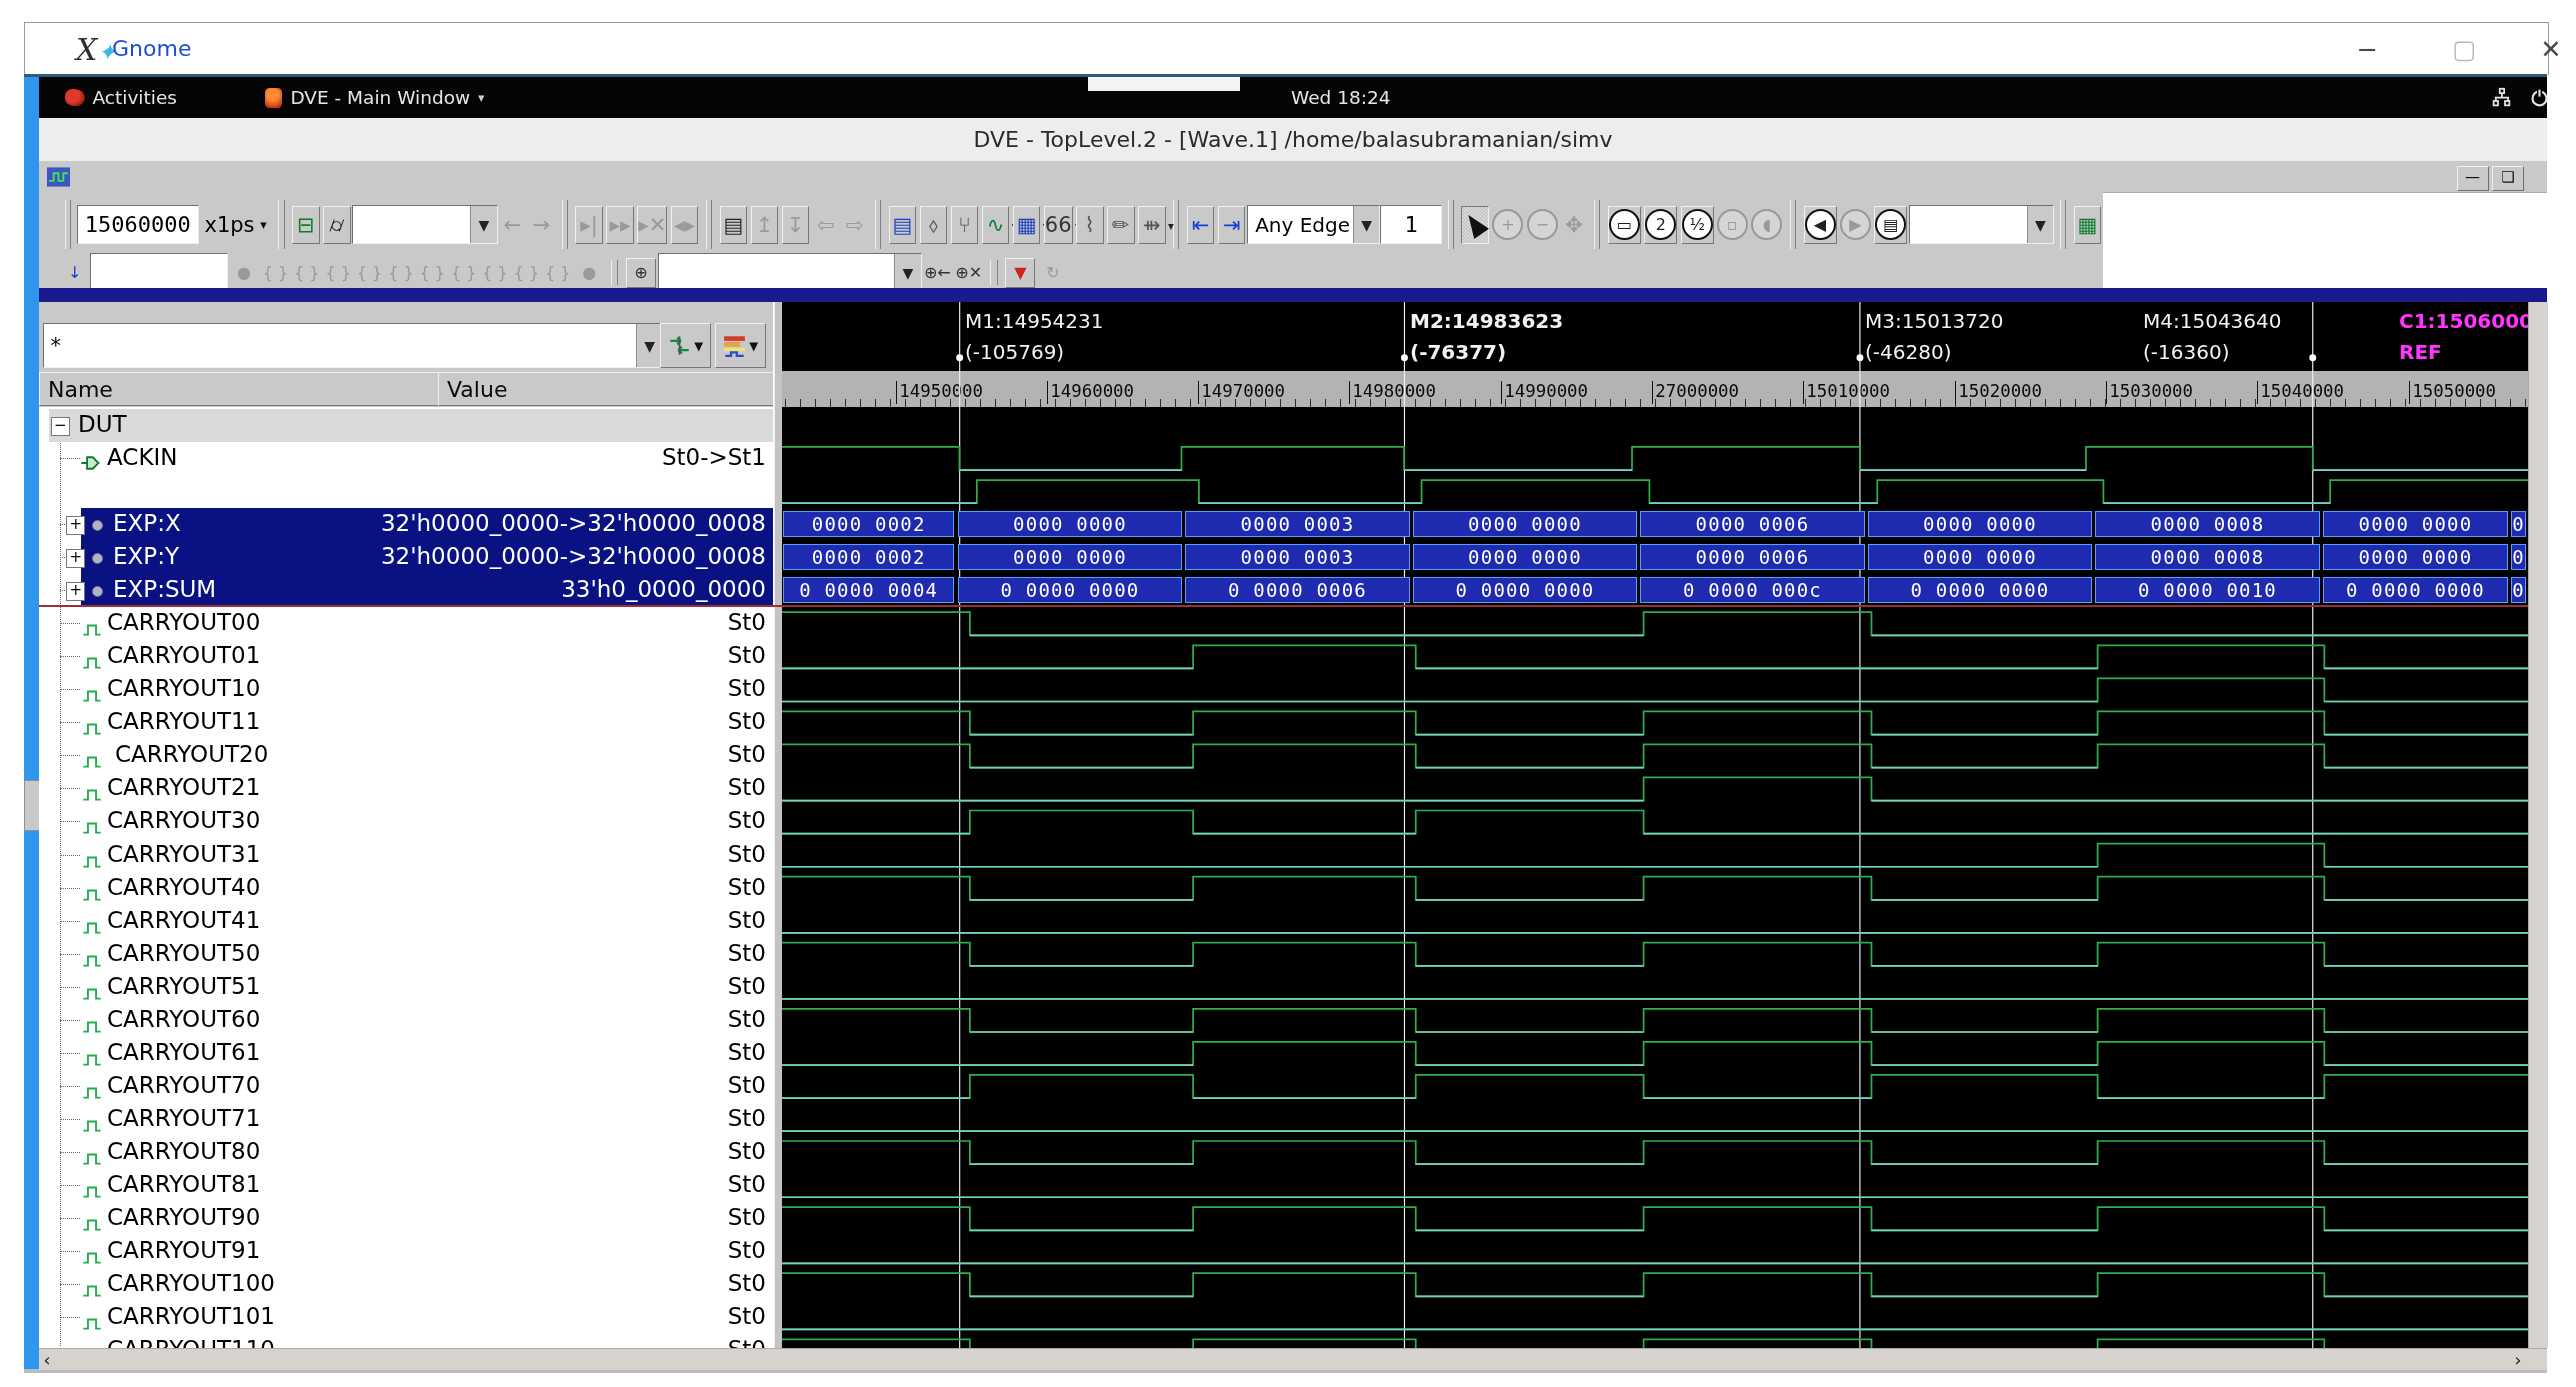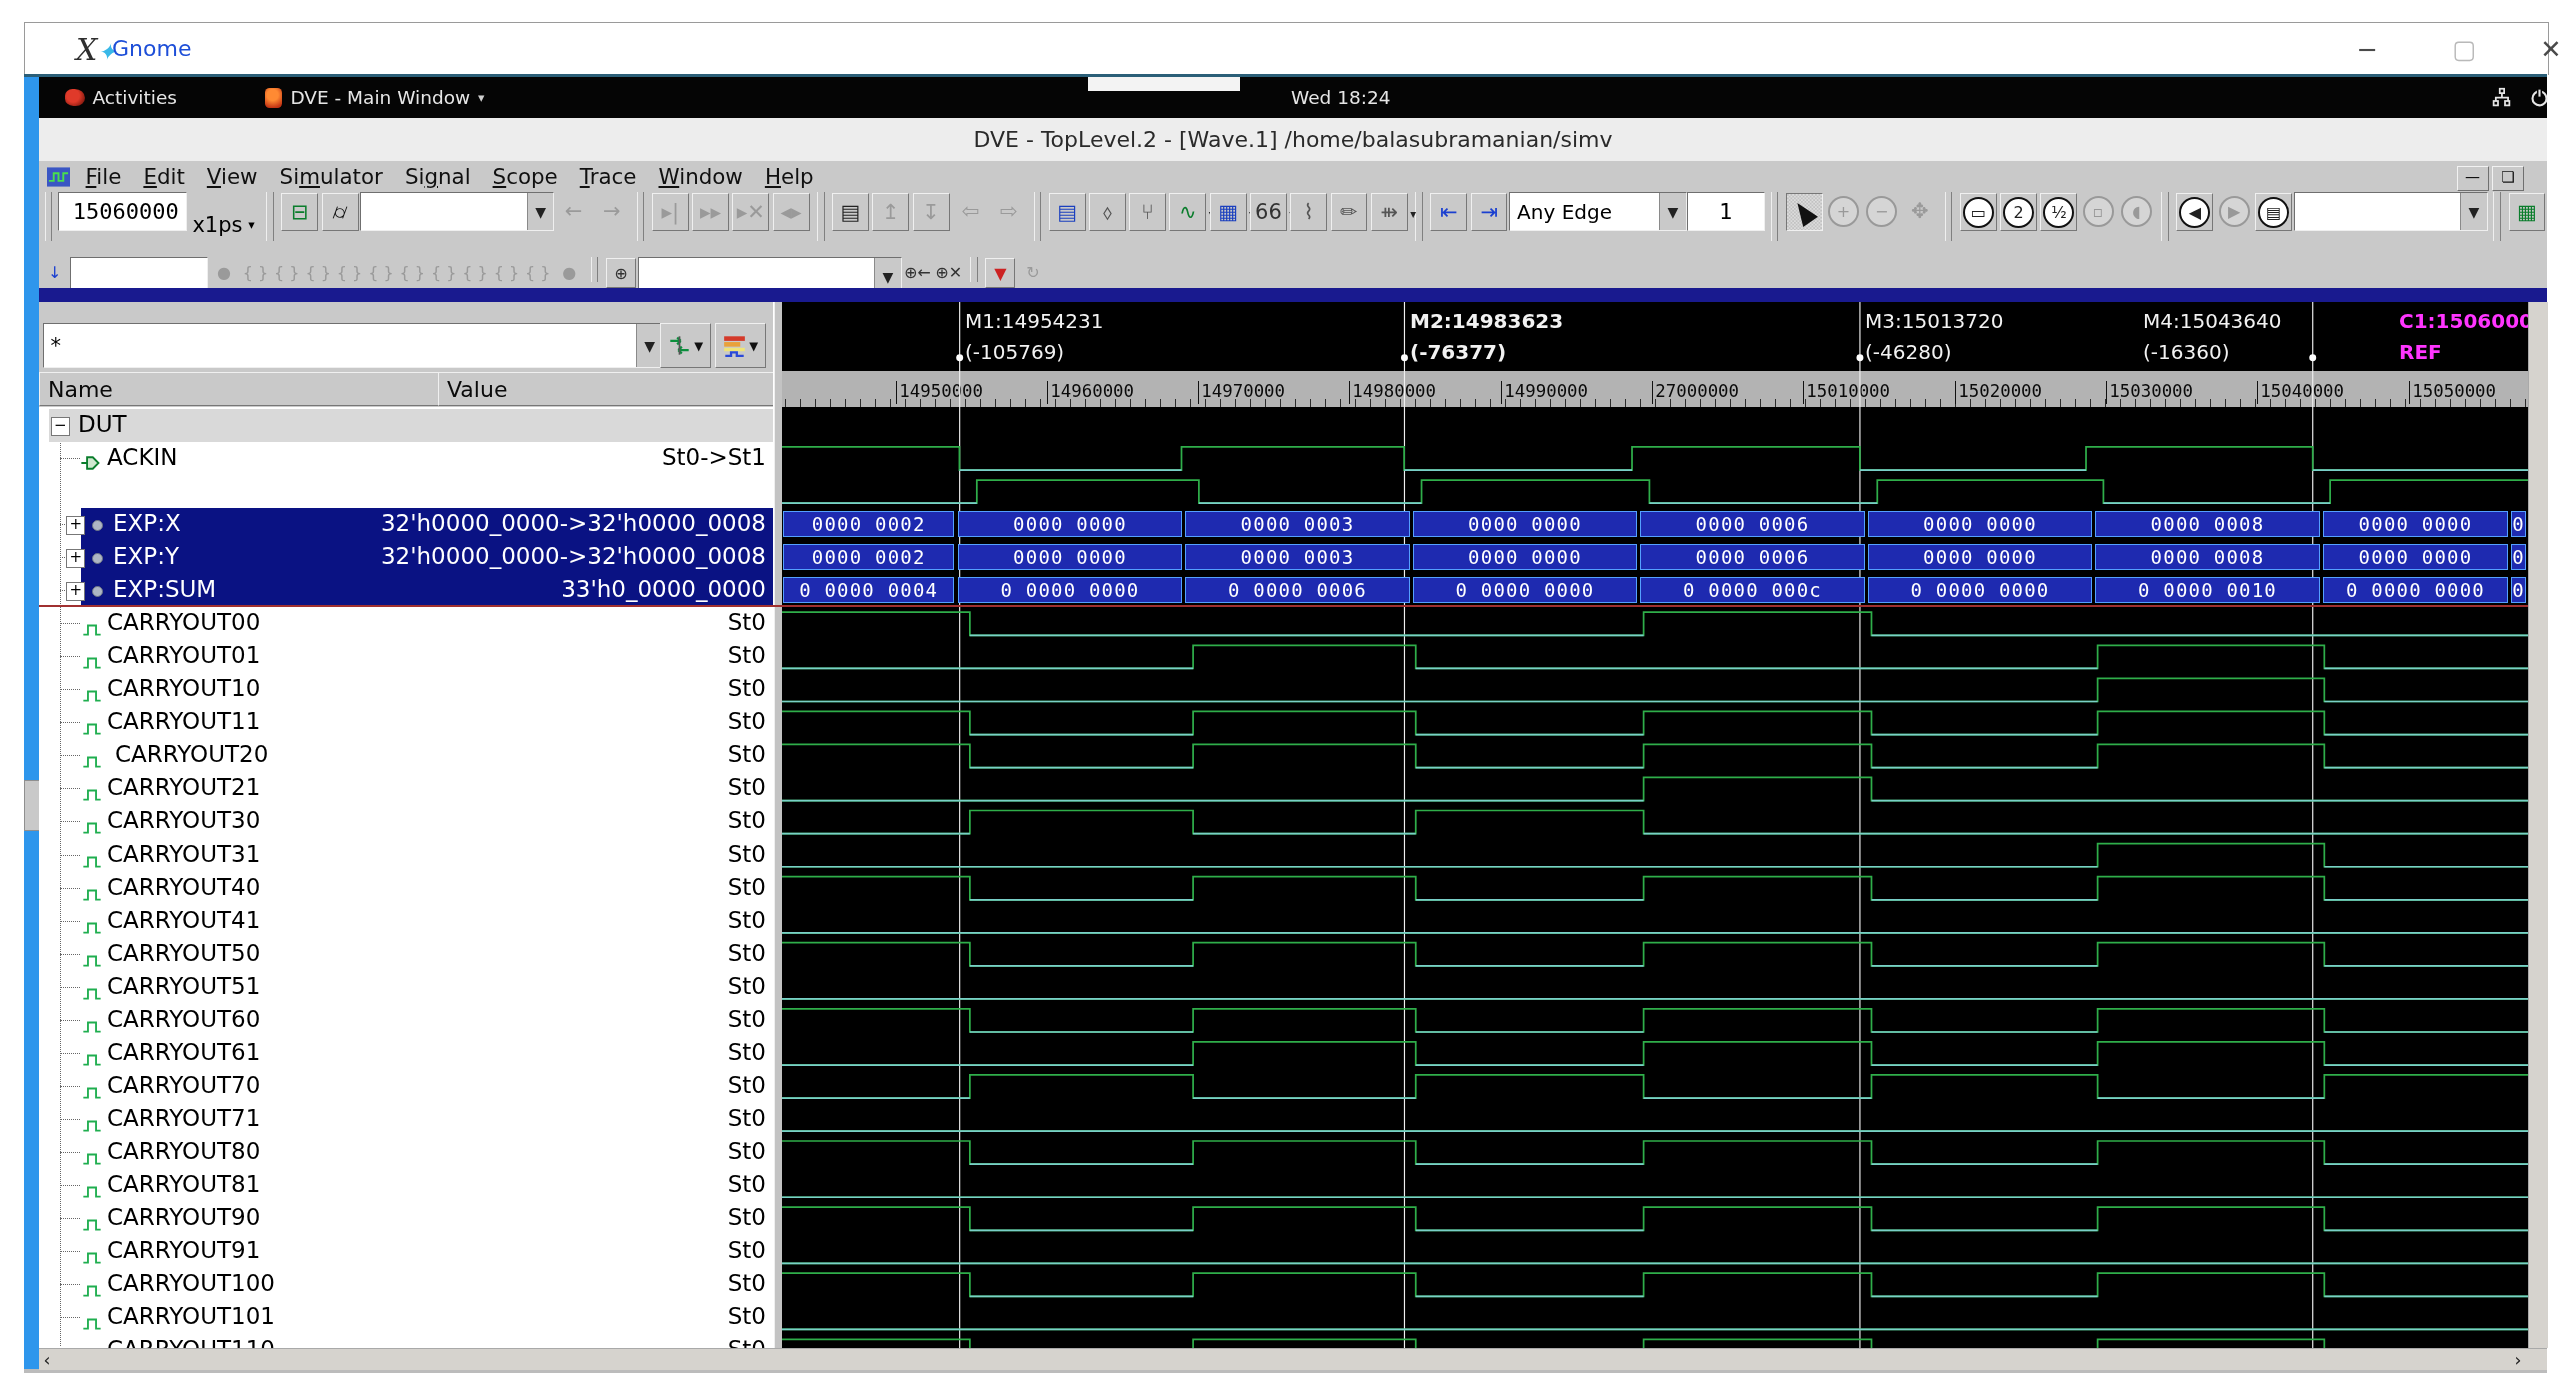--- a/index.html
+++ b/index.html
@@ -31,22 +31,22 @@
   
   .menubar{left:39px;top:161px;width:2508px;height:31px;background:#c9c9c9;display:flex;align-items:center;
            font-size:21.4px;color:#101010;border-bottom:0.6px solid #adadad;}
   .menu-item{margin:0 11px;}
   .menu-item u{text-decoration:underline;}
   .menu-wave-ic{width:23px;height:20px;margin:0 4.6px 0 8px;}
   .mdi-ctl{position:absolute;right:23px;top:4.6px;display:flex;gap:3.5px;}
   .mdi-btn{width:30px;height:23px;background:#c9c9c9;border:1.2px solid;border-color:#f2f2f2 #6f6f6f #6f6f6f #f2f2f2;
            font-size:15px;text-align:center;line-height:21px;color:#111;}
 
-  .toolbar{left:39px;top:192px;width:2508px;height:65px;background:#c9c9c9;display:flex;
-           border-bottom:0.6px solid #b0b0b0;}
+  .toolbar{left:39px;top:192px;width:2044px;height:65px;background:#c9c9c9;display:flex;align-items:center;
+           border-bottom:0.6px solid #b0b0b0;padding-left:20px;}
   .toolbar2{top:257px;height:31px;}
   .grip{width:5.8px;height:76%;border-left:1.7px solid #efefef;border-right:1.7px solid #808080;margin:0 5.8px;}
   .toolbar2 .grip{height:82%;}
   .tb-input{height:37px;background:#ffffff;border:1.7px solid;border-color:#6f6f6f #efefef #efefef #6f6f6f;
             font-family:"DejaVu Sans Mono",monospace;font-size:22px;color:#000;display:flex;align-items:center;
             padding:0 7px;justify-content:flex-end;}
   .tb-combo{height:37px;background:#ffffff;border:1.7px solid;border-color:#6f6f6f #efefef #efefef #6f6f6f;
             font-size:20px;color:#000;display:flex;align-items:center;padding:0 0 0 7px;position:relative;}
   .combo-arrow{position:absolute;right:0;top:0;bottom:0;width:25.5px;background:#c9c9c9;
                border-left:1.2px solid #8a8a8a;display:flex;align-items:center;justify-content:center;font-size:14px;color:#222;}
@@ -168,31 +168,20 @@
 
   <div class="abs dvebar">
     <span>DVE - TopLevel.2 - [Wave.1]  /home/balasubramanian/simv</span>
   </div>
 
   <div class="abs menubar">
     <svg class="menu-wave-ic" viewBox="0 0 24 20">
       <rect x="0" y="0" width="24" height="20" fill="#3a56c4"></rect>
         <path d="M2 14 h5 v-8 h5 v8 h5 v-8 h5" stroke="#49e04c" stroke-width="2" fill="none"></path>
     </svg>
-    <span id="menu-items" style="display:flex;">
-        <span class="menu-item"><u>F</u>ile</span>
-        <span class="menu-item"><u>E</u>dit</span>
-        <span class="menu-item"><u>V</u>iew</span>
-        <span class="menu-item">Si<u>m</u>ulator</span>
-        <span class="menu-item">Si<u>g</u>nal</span>
-        <span class="menu-item"><u>S</u>cope</span>
-        <span class="menu-item"><u>T</u>race</span>
-        <span class="menu-item"><u>W</u>indow</span>
-        <span class="menu-item"><u>H</u>elp</span>
-      </span>
     <span class="mdi-ctl">
       <span class="mdi-btn">—</span>
       <span class="mdi-btn">❏</span>
     </span>
   </div>
 
   <div class="abs toolbar" id="toolbar1">
       <span class="grip"></span>
       <span class="tb-input" style="width: 116px;">15060000</span>
       <span class="tb-flat">

